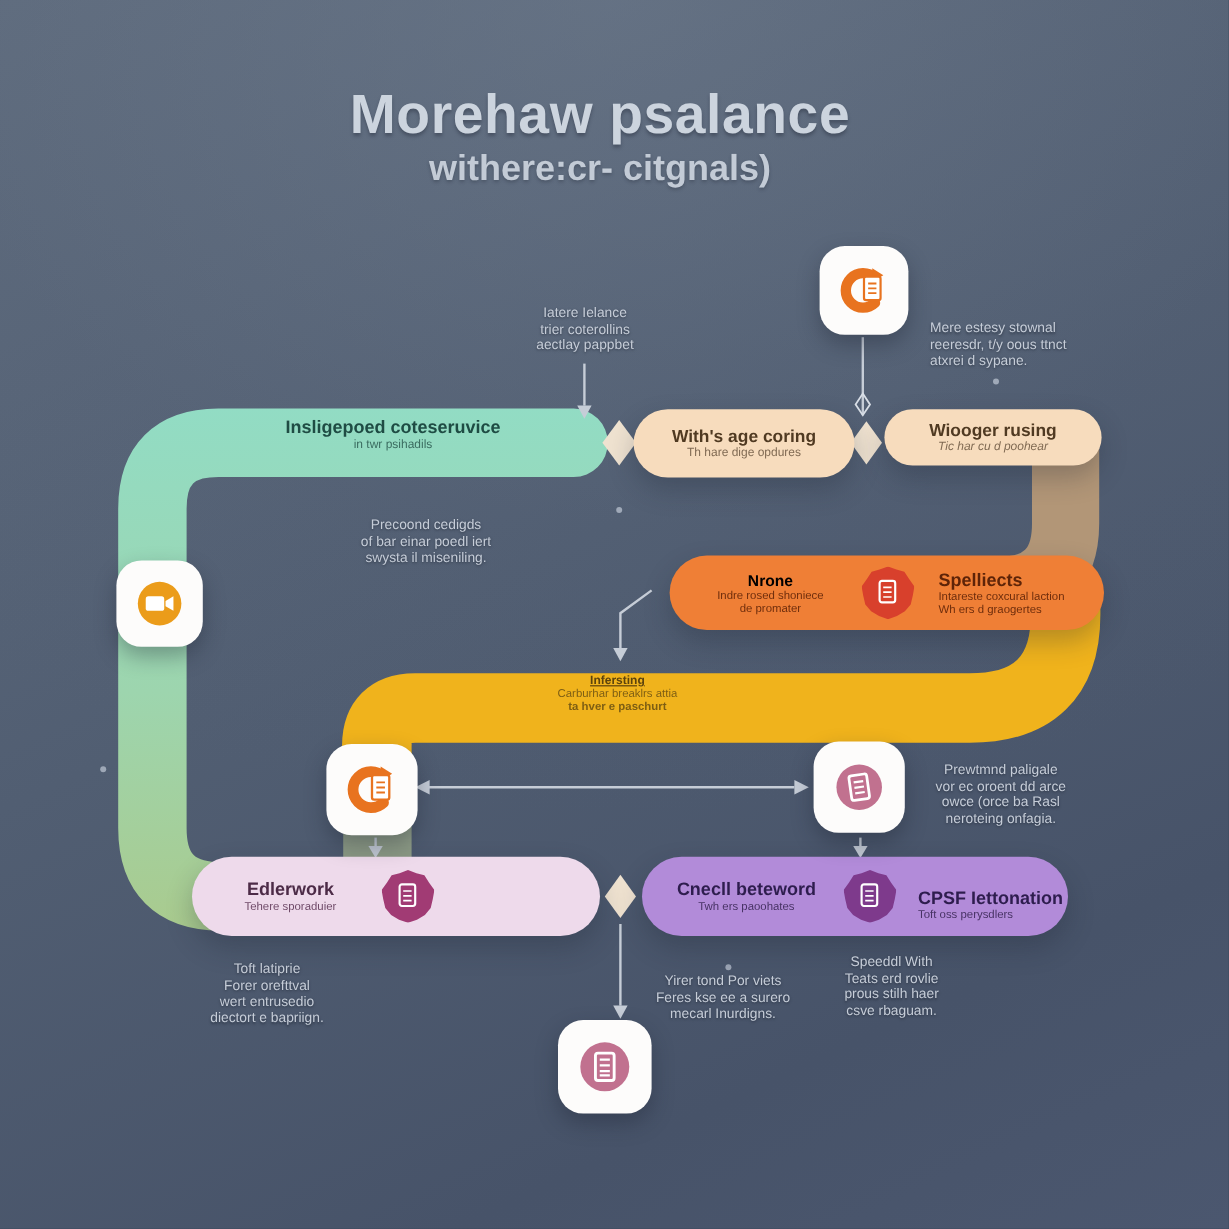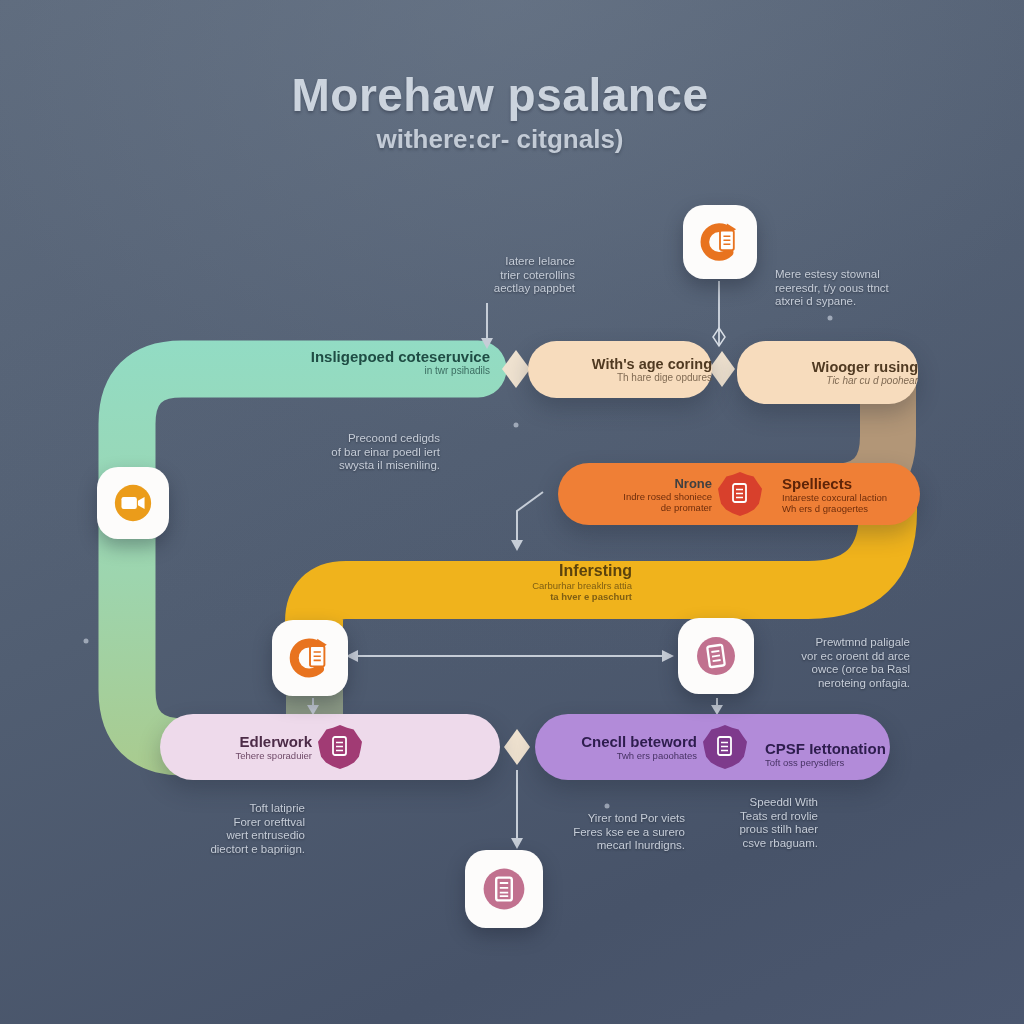--- a/index.html
+++ b/index.html
@@ -10,28 +10,28 @@
       radial-gradient(130% 95% at 50% 0%, rgba(120,133,150,.35) 0%, rgba(90,102,122,.12) 45%, rgba(0,0,0,0) 70%),
       linear-gradient(155deg,#5f6c7e 0%,#515e72 45%,#475369 80%,#4b576f 100%);
   }
   .title-main{
     position:absolute;left:0;top:68px;width:1000px;text-align:center;
     font-size:46px;font-weight:bold;letter-spacing:.5px;color:#ccd4de;
     text-shadow:0 2px 3px rgba(25,32,45,.35);
   }
   .title-sub{
     position:absolute;left:0;top:124px;width:1000px;text-align:center;
-    font-size:26px;font-weight:bold;color:#c3cbd6;
+    font-size:30px;font-weight:bold;color:#c3cbd6;
     text-shadow:0 2px 3px rgba(25,32,45,.3);
   }
   svg.bands{position:absolute;left:0;top:0;z-index:1;}
   .box{position:absolute;z-index:2;box-shadow:0 10px 22px rgba(28,36,52,.28);}
   .box-title{font-weight:bold;}
   .txt-layer{position:absolute;z-index:2;}
-  .center{text-align:right;}
+  .center{text-align:center;}
   .icon-card{
     position:absolute;z-index:3;background:#fdfcfb;border-radius:21px;
     box-shadow:0 8px 18px rgba(25,32,46,.35);
     display:flex;align-items:center;justify-content:center;
   }
   .badge{
     flex:0 0 auto;display:flex;align-items:center;justify-content:center;
     clip-path:polygon(50% 0,66% 6%,81% 10%,90% 24%,100% 38%,97% 55%,93% 72%,82% 85%,67% 94%,50% 100%,33% 94%,18% 85%,7% 72%,3% 55%,0 38%,10% 24%,19% 10%,34% 6%);
     width:44px;height:44px;
   }
@@ -100,46 +100,46 @@
 
   <div class="txt-layer center pill-text" style="left:165px;top:348px;width:325px;">
     <div class="box-title" style="font-size:15px;color:#1f4c44;">Insligepoed coteseruvice</div>
     <div class="box-sub" style="font-size:10px;color:#2c5a50;">in twr psihadils</div>
   </div>
 
   <div class="box center pill-text" style="left:528px;top:341px;width:184px;height:57px;border-radius:29px;background:#f7dcbd;display:flex;flex-direction:column;justify-content:center;">
     <div class="box-title" style="font-size:14.5px;color:#503a22;">With's age coring</div>
     <div class="box-sub" style="font-size:10px;color:#6b5640;">Th hare dige opdures</div>
   </div>
-  <div class="box center pill-text" style="left:737px;top:341px;width:181px;height:63px;border-radius:29px;background:#f7dcbd;display:flex;flex-direction:column;justify-content:center;">
+  <div class="box center pill-text" style="left:737px;top:341px;width:181px;height:47px;border-radius:29px;background:#f7dcbd;display:flex;flex-direction:column;justify-content:center;">
     <div class="box-title" style="font-size:14.5px;color:#503a22;">Wiooger rusing</div>
     <div class="box-sub" style="font-size:10px;color:#6b5640;font-style:italic;">Tic har cu d poohear</div>
   </div>
 
   <div class="box" style="left:558px;top:463px;width:362px;height:62px;border-radius:31px;background:#ef7f36;display:flex;align-items:center;">
     <div class="center" style="width:140px;margin-left:14px;">
-      <div class="box-title" style="font-size:13px;color:#404040;">Nrone</div>
+      <div class="box-title" style="font-size:13px;color:#000000;">Nrone</div>
       <div class="box-sub" style="font-size:9.5px;color:#6e2d0c;">Indre rosed shoniece</div>
       <div class="box-sub" style="font-size:9.5px;color:#6e2d0c;">de promater</div>
     </div>
     <div class="badge" style="background:#d8402c;margin:0 6px;">
       <svg width="24" height="26" viewBox="0 0 24 26">
           <rect x="5" y="3" width="13" height="18" rx="2" fill="none" stroke="#fff" stroke-width="1.8"></rect>
           <path d="M8 8.5h7 M8 12.5h7 M8 16.5h7" stroke="#fff" stroke-width="1.4"></path>
         </svg>
     </div>
     <div style="padding-left:14px;">
       <div class="box-title" style="font-size:15px;color:#5e2408;">Spelliects</div>
       <div class="box-sub" style="font-size:9.5px;color:#6e2d0c;">Intareste coxcural laction</div>
       <div class="box-sub" style="font-size:9.5px;color:#6e2d0c;">Wh ers d graogertes</div>
     </div>
   </div>
 
   <div class="txt-layer center pill-text" style="left:397px;top:562px;width:235px;">
-    <div class="box-title" style="font-size:16px;color:#5c430d;">Infersting</div>
+    <div class="box-title" style="font-size:10px;color:#5c430d;text-decoration:underline;">Infersting</div>
     <div class="box-sub" style="font-size:9.5px;color:#6b5012;">Carburhar breaklrs attia</div>
     <div class="box-sub" style="font-size:9.5px;color:#6b5012;font-weight:bold;">ta hver e paschurt</div>
   </div>
 
   <div class="box" style="left:160px;top:714px;width:340px;height:66px;border-radius:33px;background:#eedaeb;display:flex;align-items:center;">
     <div class="center" style="width:140px;margin-left:12px;">
       <div class="box-title" style="font-size:15px;color:#4c2b47;">Edlerwork</div>
       <div class="box-sub" style="font-size:9.5px;color:#6f4a68;">Tehere sporaduier</div>
     </div>
     <div class="badge" style="background:#a13b74;margin:0 6px;">

